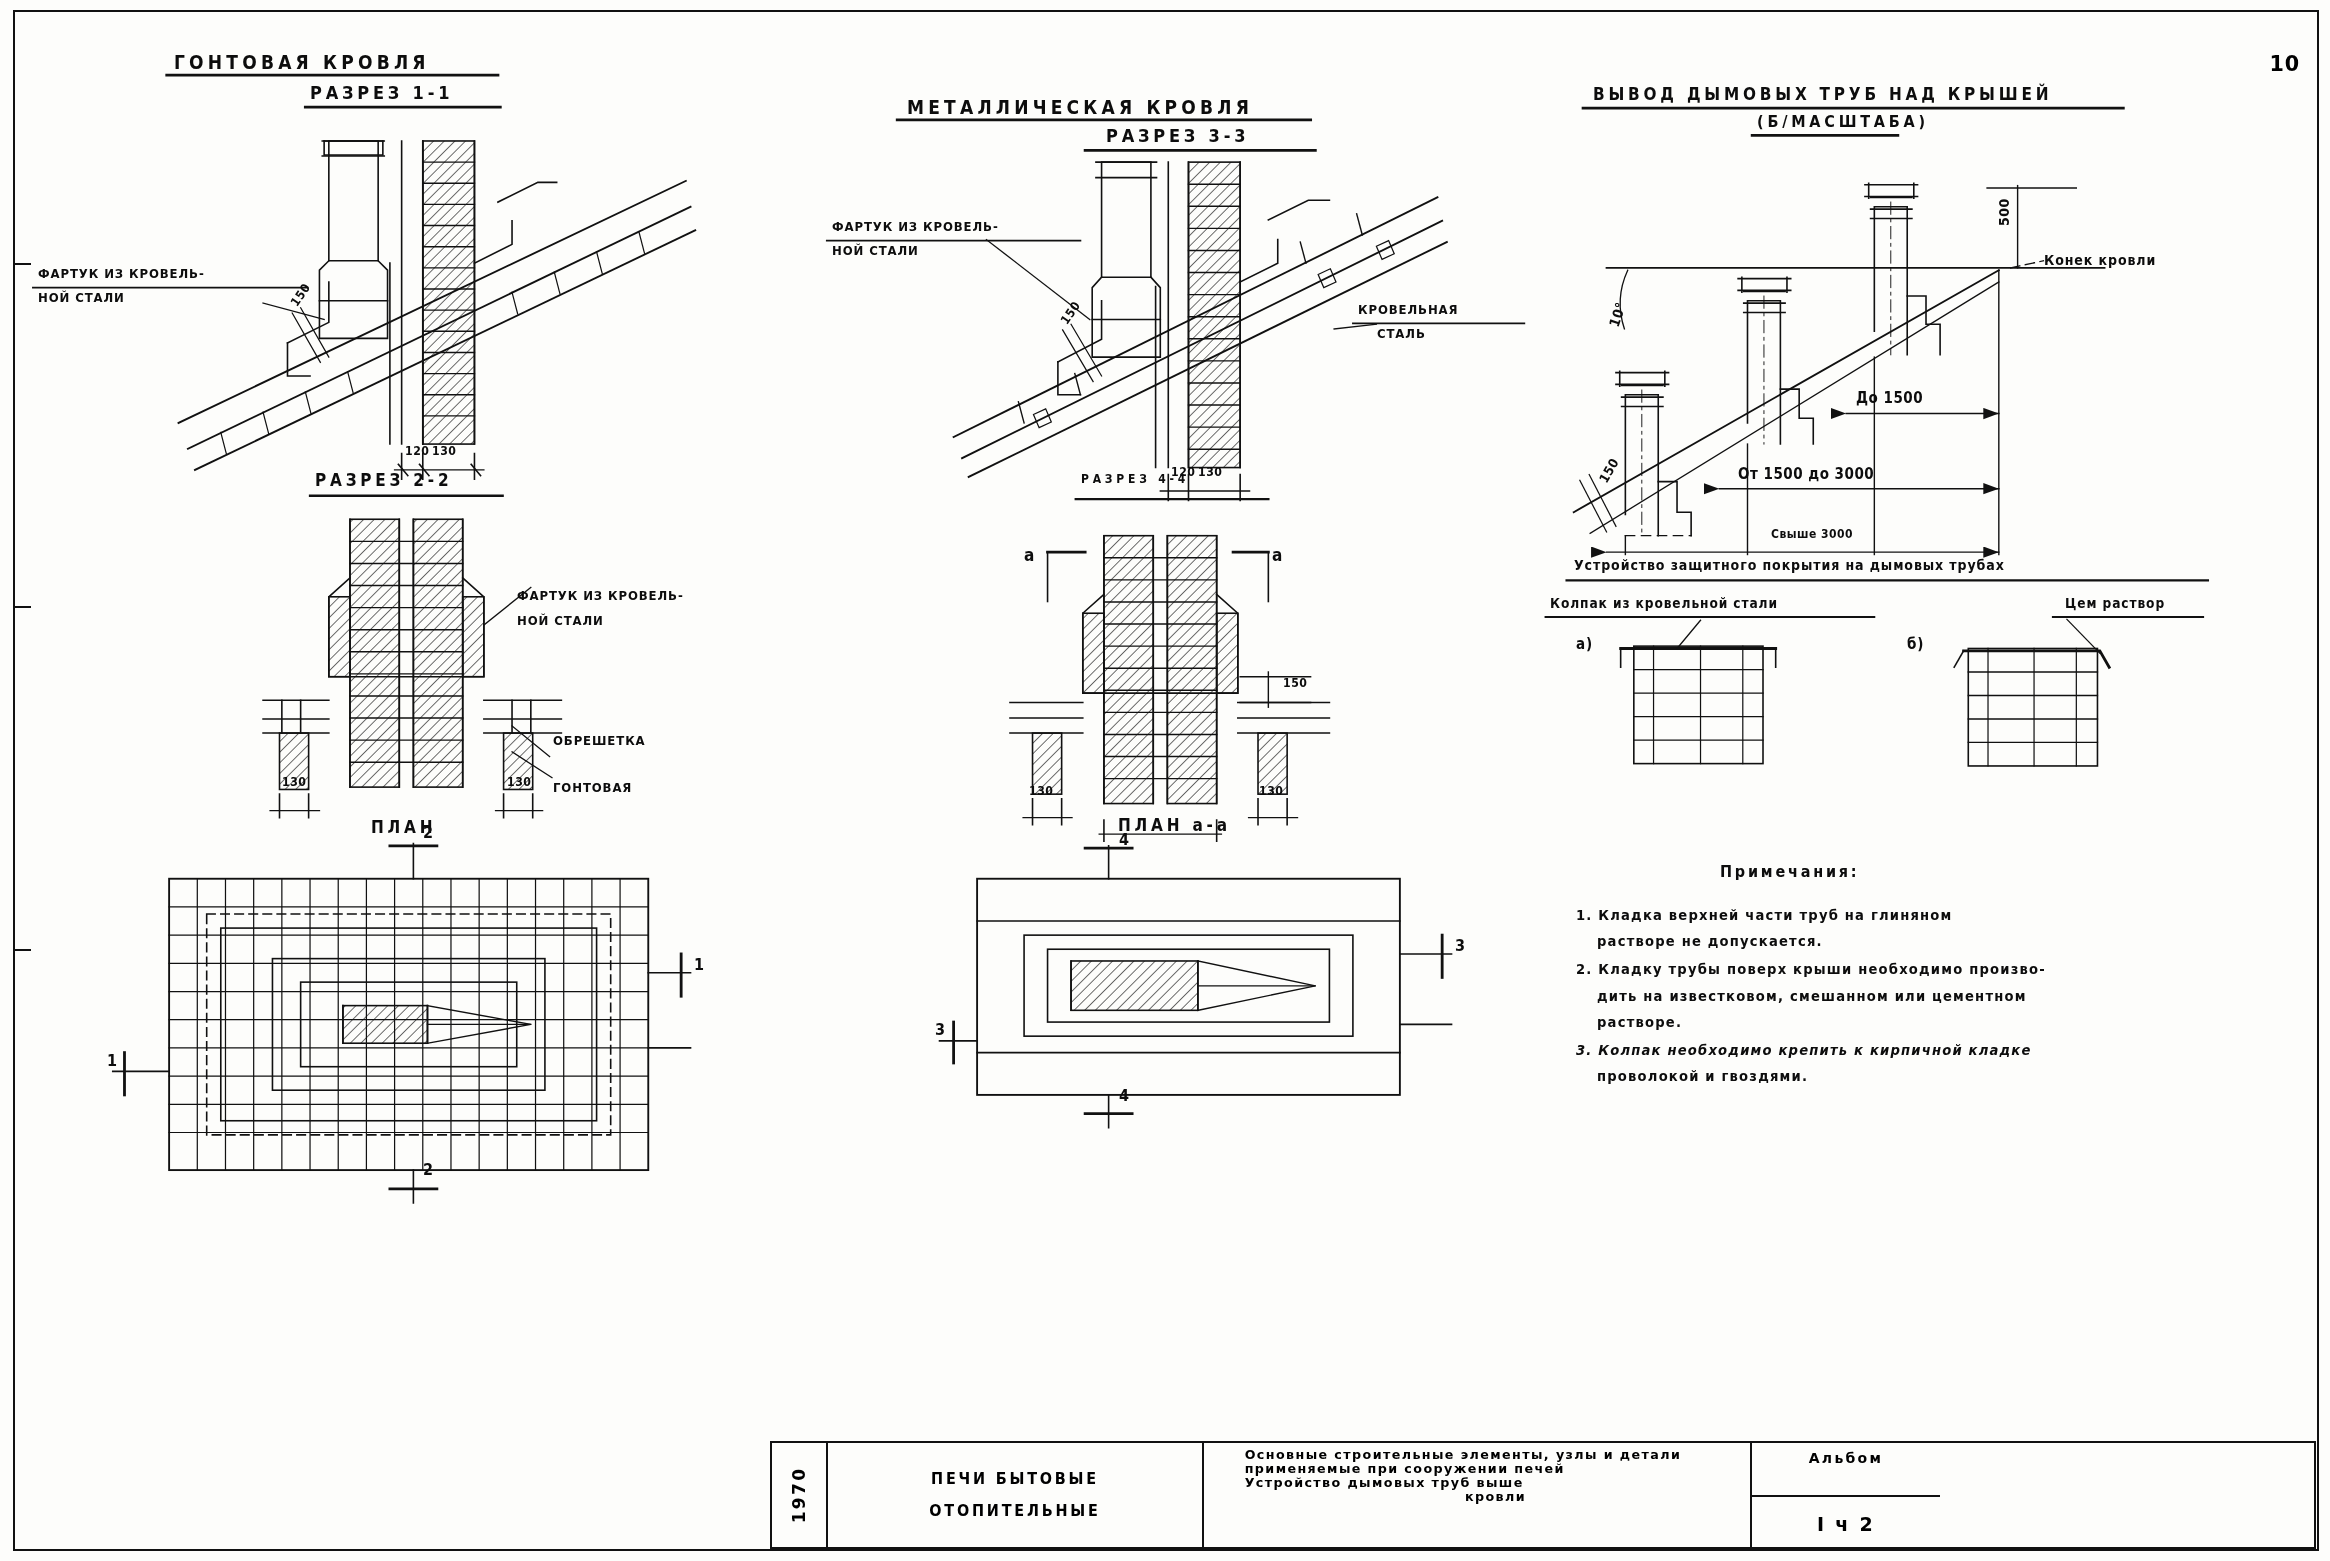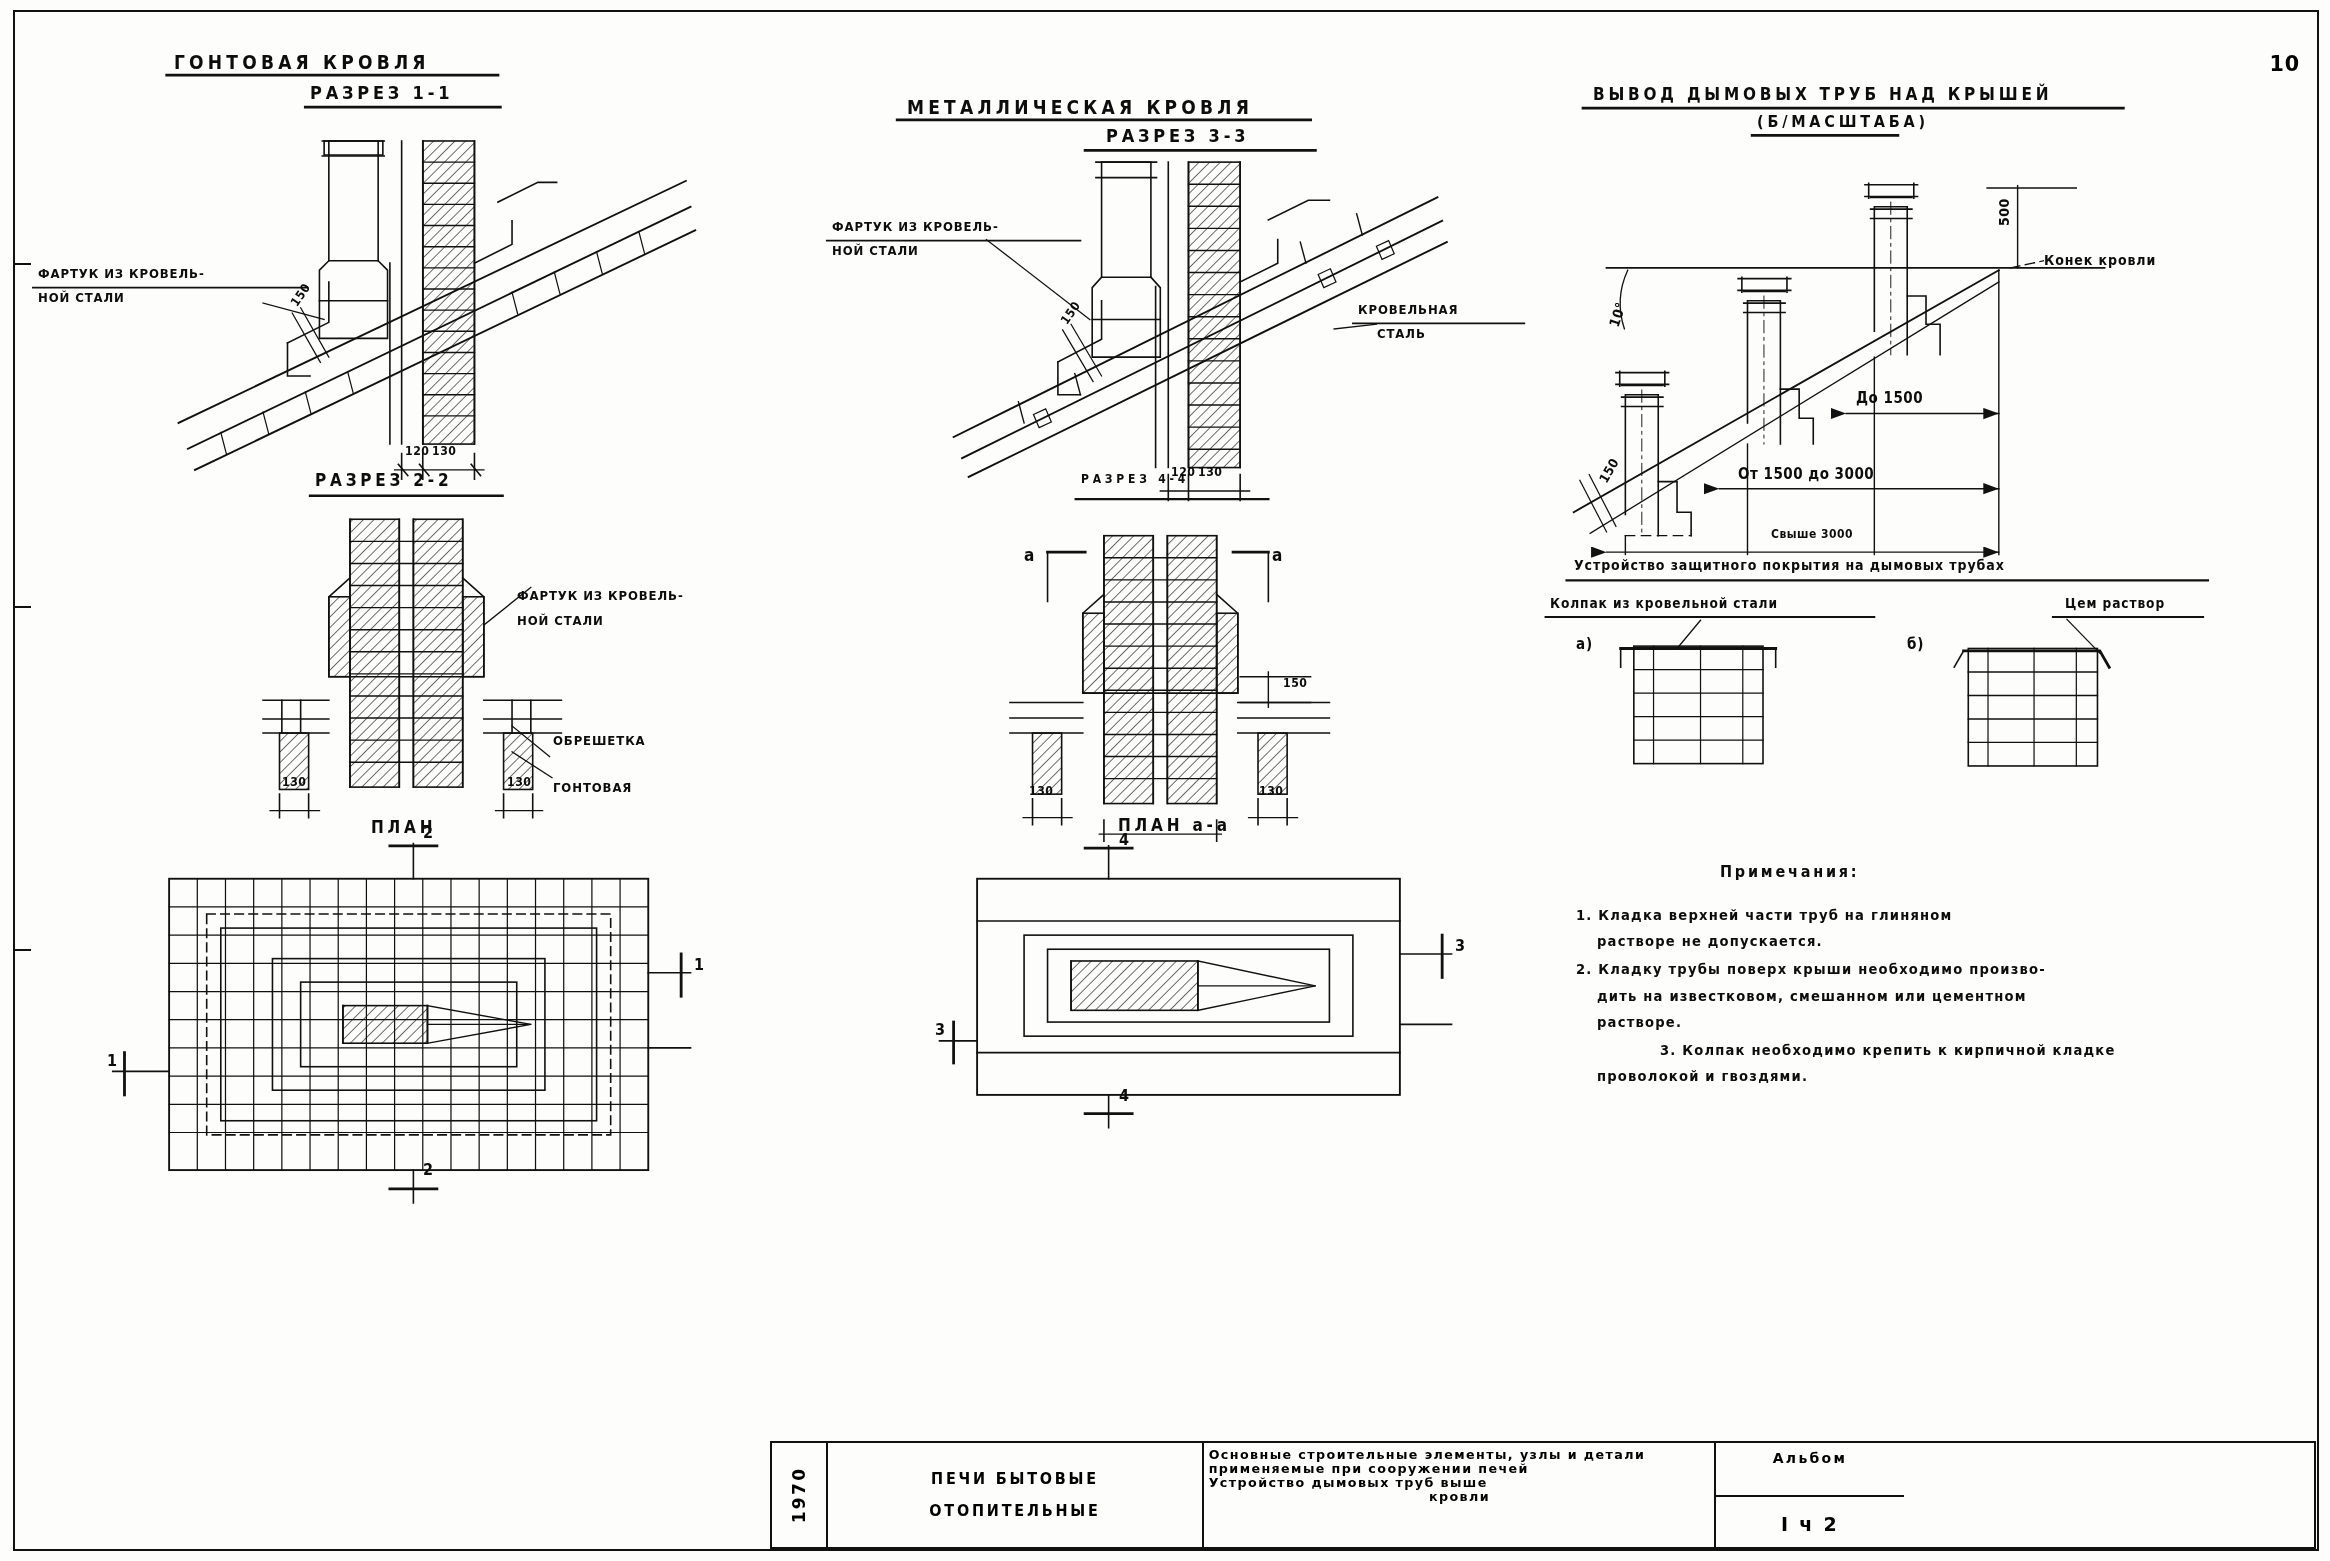--- a/index.html
+++ b/index.html
@@ -411,32 +411,32 @@
   <div class="lbl small" style="left:2065px;top:595px;font-size:13.6px;">Цем раствор</div>
   <div class="lbl small" style="left:1576px;top:635px;font-size:15px;">а)</div>
   <div class="lbl small" style="left:1907px;top:635px;font-size:15px;">б)</div>
 
   <div class="lbl note" style="left:1720px;top:864px;font-size:16px;letter-spacing:2.8px;">Примечания:</div>
   <div class="lbl note" style="left:1576px;top:907px;">1. Кладка верхней части труб на глиняном</div>
   <div class="lbl note" style="left:1597px;top:933px;">растворе не допускается.</div>
   <div class="lbl note" style="left:1576px;top:961px;">2. Кладку трубы поверх крыши необходимо произво-</div>
   <div class="lbl note" style="left:1597px;top:988px;">дить на известковом, смешанном или цементном</div>
   <div class="lbl note" style="left:1597px;top:1014px;">растворе.</div>
-  <div class="lbl note" style="left:1660px;top:1042px;">3. Колпак необходимо крепить к кирпичной кладке</div>
+  <div class="lbl note" style="left:1576px;top:1042px;font-style:italic;">3. Колпак необходимо крепить к кирпичной кладке</div>
   <div class="lbl note" style="left:1597px;top:1068px;">проволокой и гвоздями.</div>
 
   <div id="titleblock">
     <div class="cell" style="width:56px;">
       <div class="tb-val" style="transform:rotate(-90deg);white-space:nowrap;font-size:17px;">1970</div>
     </div>
     <div class="cell" style="width:376px;">
       <div class="tb-txt">ПЕЧИ БЫТОВЫЕ</div>
       <div class="tb-txt" style="margin-top:12.2px;">ОТОПИТЕЛЬНЫЕ</div>
     </div>
-    <div class="cell" style="width:512px;align-items:flex-start;justify-content:flex-start;padding:4.7px 3.8px 0 4.7px;">
+    <div class="cell" style="width:512px;align-items:flex-start;justify-content:flex-start;padding:4.7px 3.8px 0 4.7px;margin-left:36px;">
       <div class="tb-small">Основные строительные элементы, узлы и детали</div>
       <div class="tb-small">применяемые при сооружении печей</div>
       <div class="tb-small">Устройство дымовых труб выше</div>
       <div class="tb-small" style="align-self:center;">кровли</div>
     </div>
     <div class="cell" style="width:188px;">
       <div class="tb-head" style="position:absolute;top:6.6px;">Альбом</div>
       <div class="tb-divider"></div>
       <div class="tb-val" style="position:absolute;bottom:12.2px;">I ч 2</div>
     </div>

